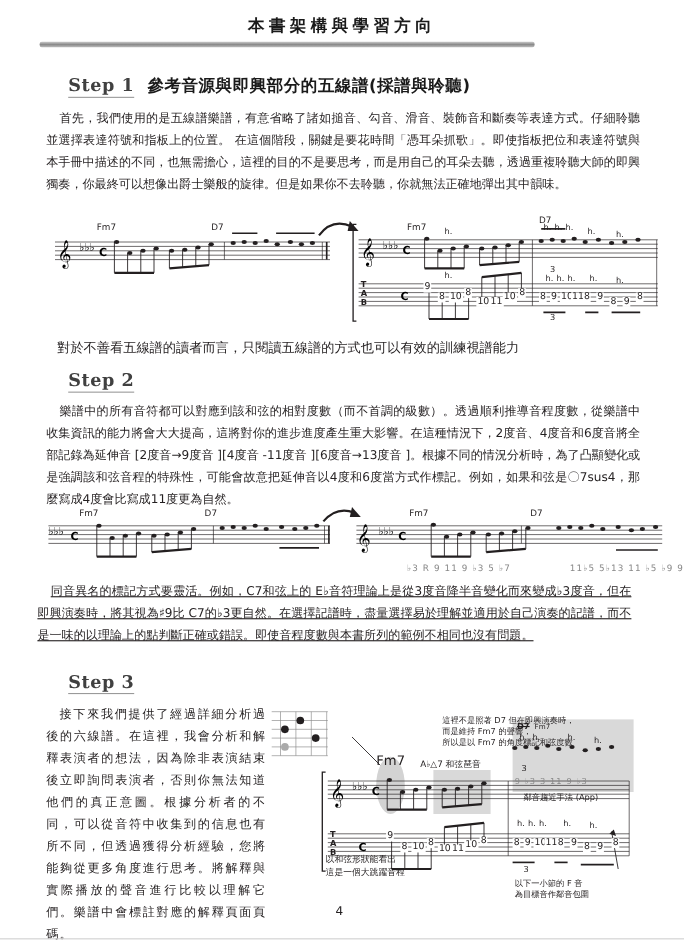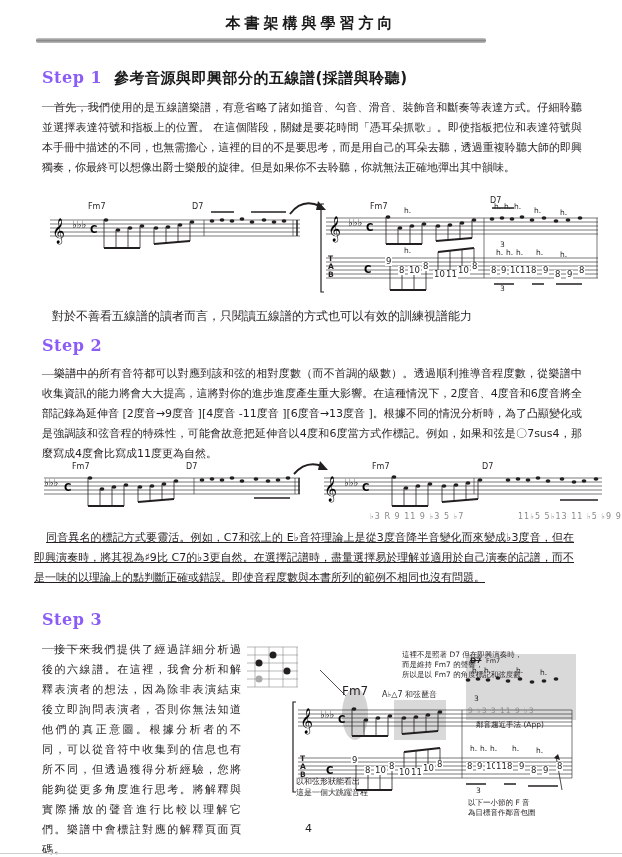--- a/index.html
+++ b/index.html
@@ -7,21 +7,21 @@
   body { font-family: "DejaVu Sans", "Liberation Sans", sans-serif; color: #231f20; position: relative; }
 
   .page-title { position: absolute; left: 0; top: 14px; width: 622px; text-align: center;
     font-size: 15px; font-weight: bold; letter-spacing: 4px; color: #1a1a1a; }
   .title-rule { position: absolute; left: 36px; top: 38px; width: 450px; height: 5px;
     width: 450px; background: linear-gradient(180deg,#c9c9c9 0%,#8a8a8a 50%,#bdbdbd 100%); border-radius: 2px; }
   .title-rule { width: 450px; left: 36px; width: 450px; }
 
   .step-head { position: absolute; left: 42px; display: flex; align-items: baseline; }
   .step-tag { font-family: "DejaVu Serif", "Liberation Serif", serif; font-weight: bold; font-size: 16px;
-    color: #8b5cf6; border-bottom: 1.5px solid #9a9a9a; padding-bottom: 19px; margin-right: 12px; letter-spacing: 0.5px; }
+    color: #404040; border-bottom: 1.5px solid #9a9a9a; padding-bottom: 1px; margin-right: 12px; letter-spacing: 0.5px; margin-left: 20px; }
   .step-title { font-size: 15px; font-weight: bold; color: #1a1a1a; letter-spacing: 0.5px; }
 
   .para { position: absolute; font-size: 11px; line-height: 20px; color: #231f20; text-indent: 1.1em; text-align: justify; }
   .caption { position: absolute; font-size: 12px; color: #231f20; }
 
   .score { position: absolute; }
   .chord { position: absolute; font-size: 8px; color: #231f20; }
   .degrees { position: absolute; font-size: 8px; color: #888; letter-spacing: 1px; white-space: nowrap; }
   .tabnum { position: absolute; font-size: 8.5px; color: #231f20; background: #fff; line-height: 9px; padding: 0 1px; }
   .note-small { position: absolute; font-size: 7.5px; color: #231f20; line-height: 10px; white-space: nowrap; }

